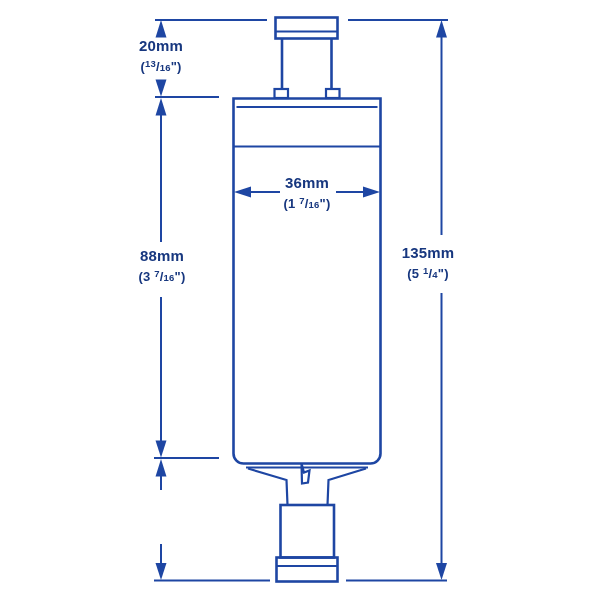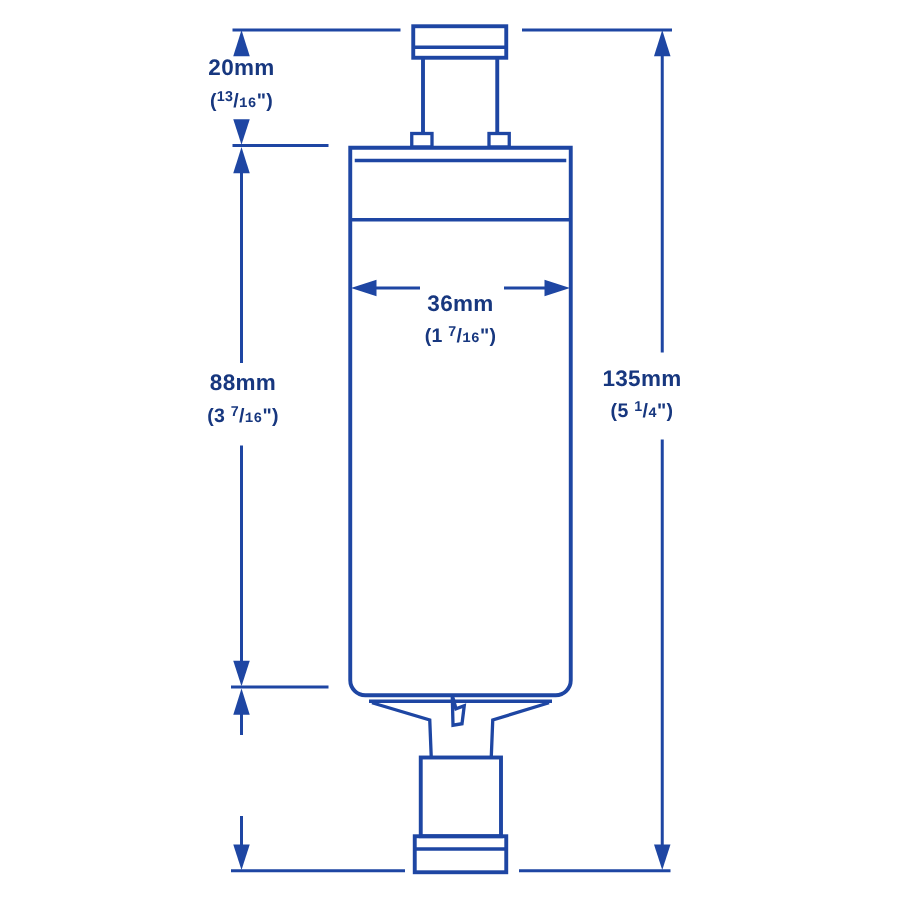--- a/index.html
+++ b/index.html
@@ -24,21 +24,21 @@
     position: absolute;
     transform: translateX(-50%);
     text-align: center;
     color: var(--color-text, #17377f);
     font-weight: bold;
     white-space: nowrap;
   }
   .metric   { font-size: 15px; line-height: 20px; letter-spacing: .2px; }
   .imperial { font-size: 13px; line-height: 21px; letter-spacing: .2px; }
   .imperial .num { font-size: 9.5px; position: relative; top: -4.5px; }
-  .imperial .den { font-size: 9.5px; font-family: Liberation Mono, monospace; }
+  .imperial .den { font-size: 9.5px; }
 </style>
 </head>
 <body>
 
 <div class="stage">
 
   <svg width="600" height="600" viewBox="0 0 600 600">
 
     <g>
       <rect class="stroke outline" x="275.5" y="17.5" width="62" height="21"></rect>
@@ -102,21 +102,21 @@
     <div class="metric">20mm</div>
     <div class="imperial"><span>(</span><span class="num">13</span><span>/</span><span class="den">16</span><span>")</span></div>
   </div>
 
   <div class="label" style="left:162px; top:246px;text-align:center;">
     <div class="metric">88mm</div>
     <div class="imperial"><span>(3 </span><span class="num">7</span><span>/</span><span class="den">16</span><span>")</span></div>
   </div>
 
 
-  <div class="label" style="left:307px; top:193px;">
+  <div class="label" style="left:307px; top:173px;">
     <div class="metric">36mm</div>
     <div class="imperial"><span>(1 </span><span class="num">7</span><span>/</span><span class="den">16</span><span>")</span></div>
   </div>
 
   <div class="label" style="left:428px; top:243px;">
     <div class="metric">135mm</div>
     <div class="imperial"><span>(5 </span><span class="num">1</span><span>/</span><span class="den">4</span><span>")</span></div>
   </div>
 
 </div>

